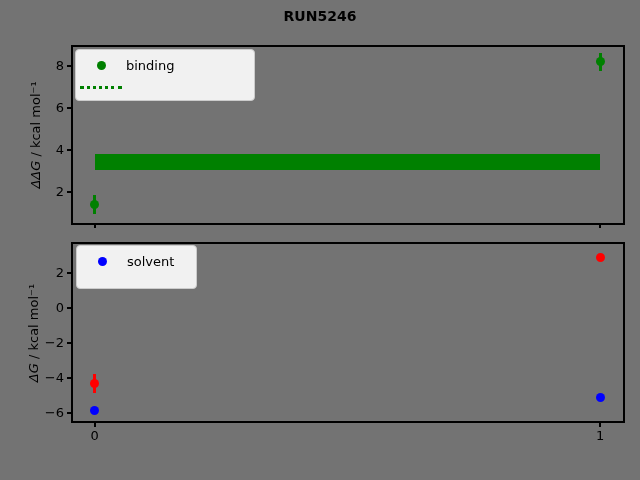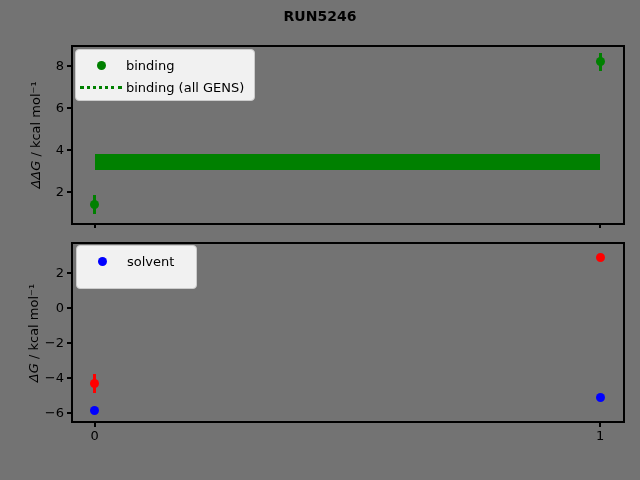--- a/index.html
+++ b/index.html
@@ -49,21 +49,20 @@
     <div class="lrow">
       <span class="handle">
           <span class="dot" style="color: rgb(0, 128, 0);"></span>
         </span>
       <span class="llabel">binding</span>
     </div>
     <div class="lrow">
       <span class="handle">
           <span class="dashline" style="color: rgb(0, 128, 0);"></span>
         </span>
-      <span class="llabel">binding (all GENS)</span>
     </div>
   </div>
 
   <div class="legend" id="legend-bottom">
     <div class="lrow">
       <span class="handle">
           <span class="dot" style="color: rgb(0, 0, 255);"></span>
         </span>
       <span class="llabel">solvent</span>
     </div>

